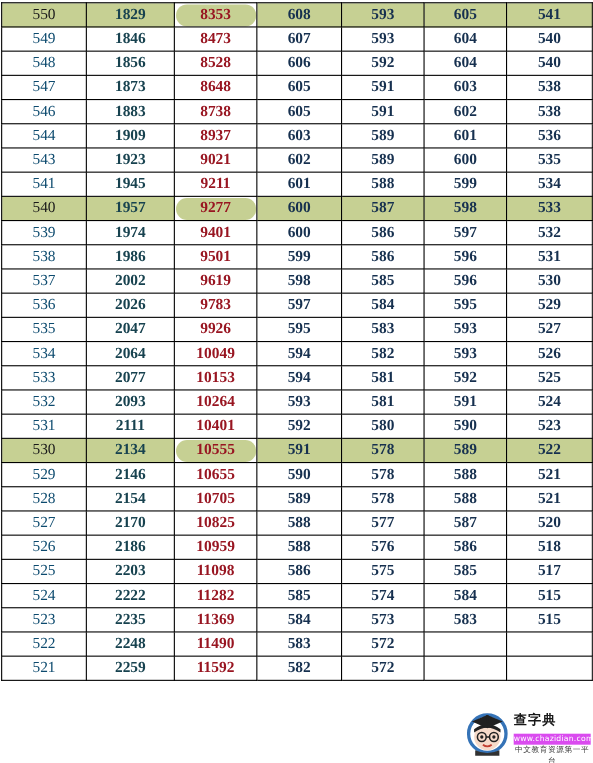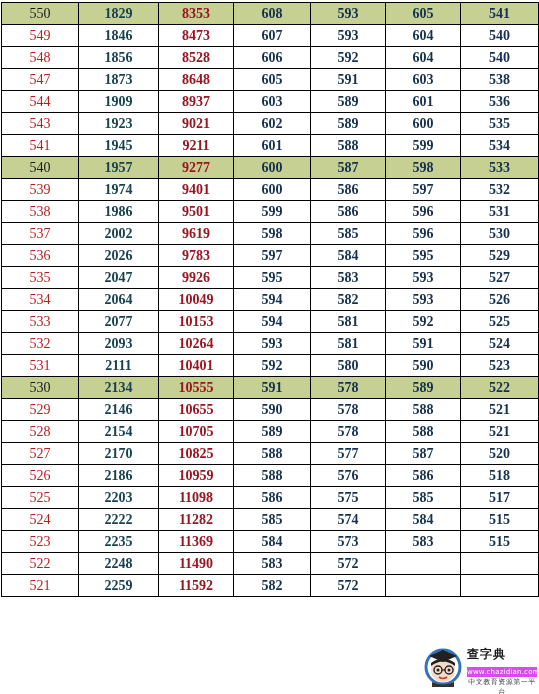--- a/index.html
+++ b/index.html
@@ -47,40 +47,41 @@
     vertical-align: middle;
     border: 1px solid #000000;
     padding: 0;
     font-size: 14px;
     white-space: nowrap;
     background-clip: padding-box;
   }
 
   
   td.col-rank {
-    color: #b91c1c;
+    color: #0c4a6e;
     font-weight: normal;
     font-size: 14px;
   }
   td.col-count {
     color: #17424f;
     font-weight: bold;
   }
   td.col-cum {
     color: #981521;
     font-weight: bold;
   }
   td.col-sci, td.col-sci2, td.col-art, td.col-art2 {
     color: #16304f;
     font-weight: bold;
   }
 
   
   td.col-cum {
     border-right: 3px solid #000000;
+    border-radius: 11px;
   }
   td.col-sci {
     border-left: 3px solid #000000;
   }
 
   
   tr.highlight td {
     background-color: #c6d093;
   }
 
@@ -186,20 +187,29 @@
           <td class="col-art">604</td>
           <td class="col-art2">540</td>
         </tr>
         <tr>
           <td class="col-rank">547</td>
           <td class="col-count">1873</td>
           <td class="col-cum">8648</td>
           <td class="col-sci">605</td>
           <td class="col-sci2">591</td>
           <td class="col-art">603</td>
+          <td class="col-art2">538</td>
+        </tr>
+        <tr>
+          <td class="col-rank">546</td>
+          <td class="col-count">1883</td>
+          <td class="col-cum">8738</td>
+          <td class="col-sci">605</td>
+          <td class="col-sci2">591</td>
+          <td class="col-art">602</td>
           <td class="col-art2">538</td>
         </tr>
         <tr>
           <td class="col-rank">544</td>
           <td class="col-count">1909</td>
           <td class="col-cum">8937</td>
           <td class="col-sci">603</td>
           <td class="col-sci2">589</td>
           <td class="col-art">601</td>
           <td class="col-art2">536</td>

